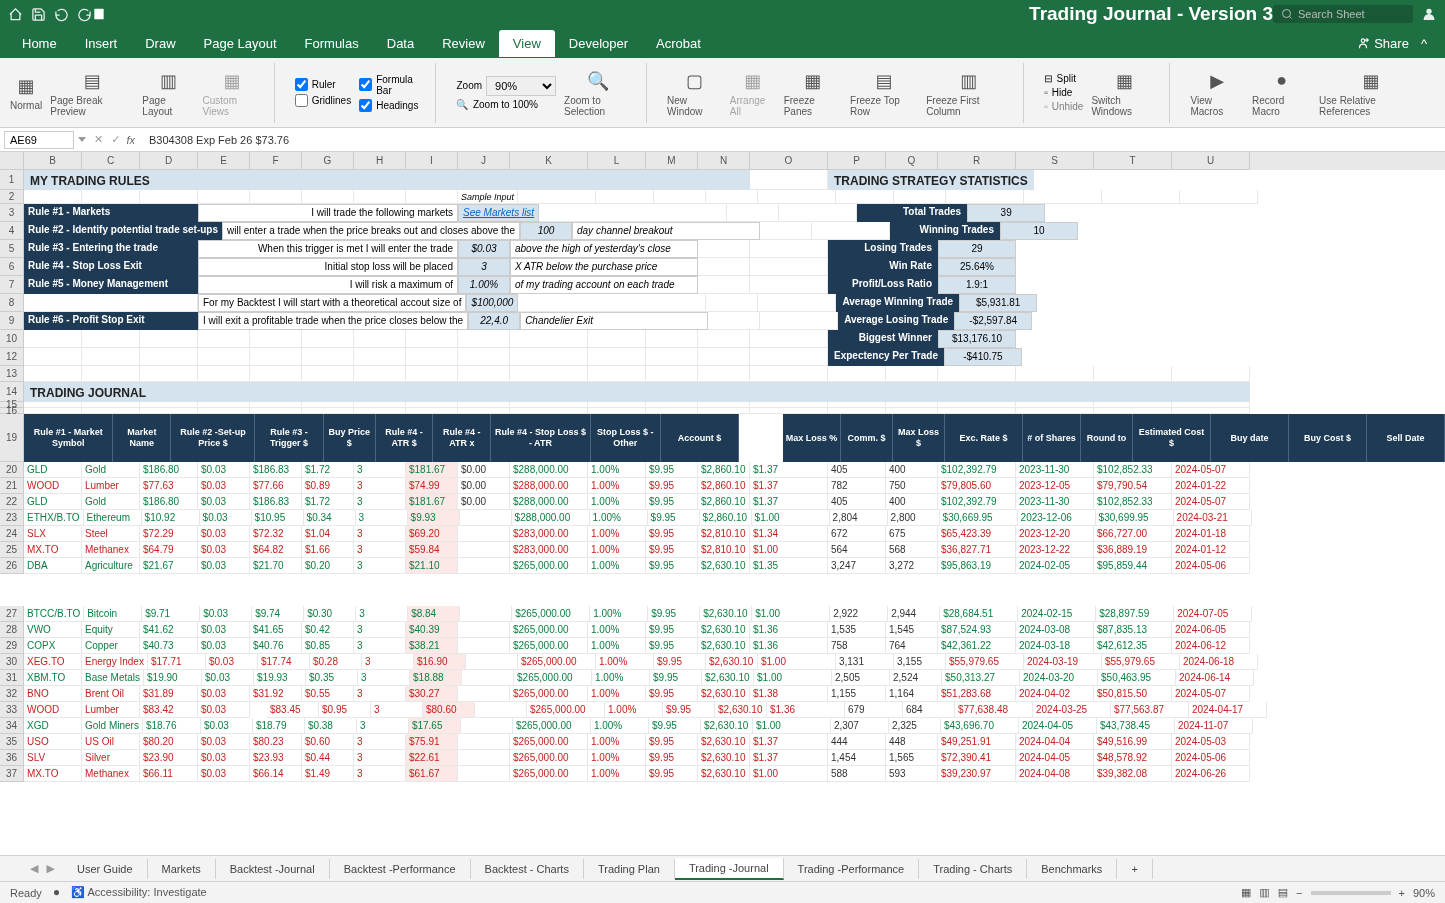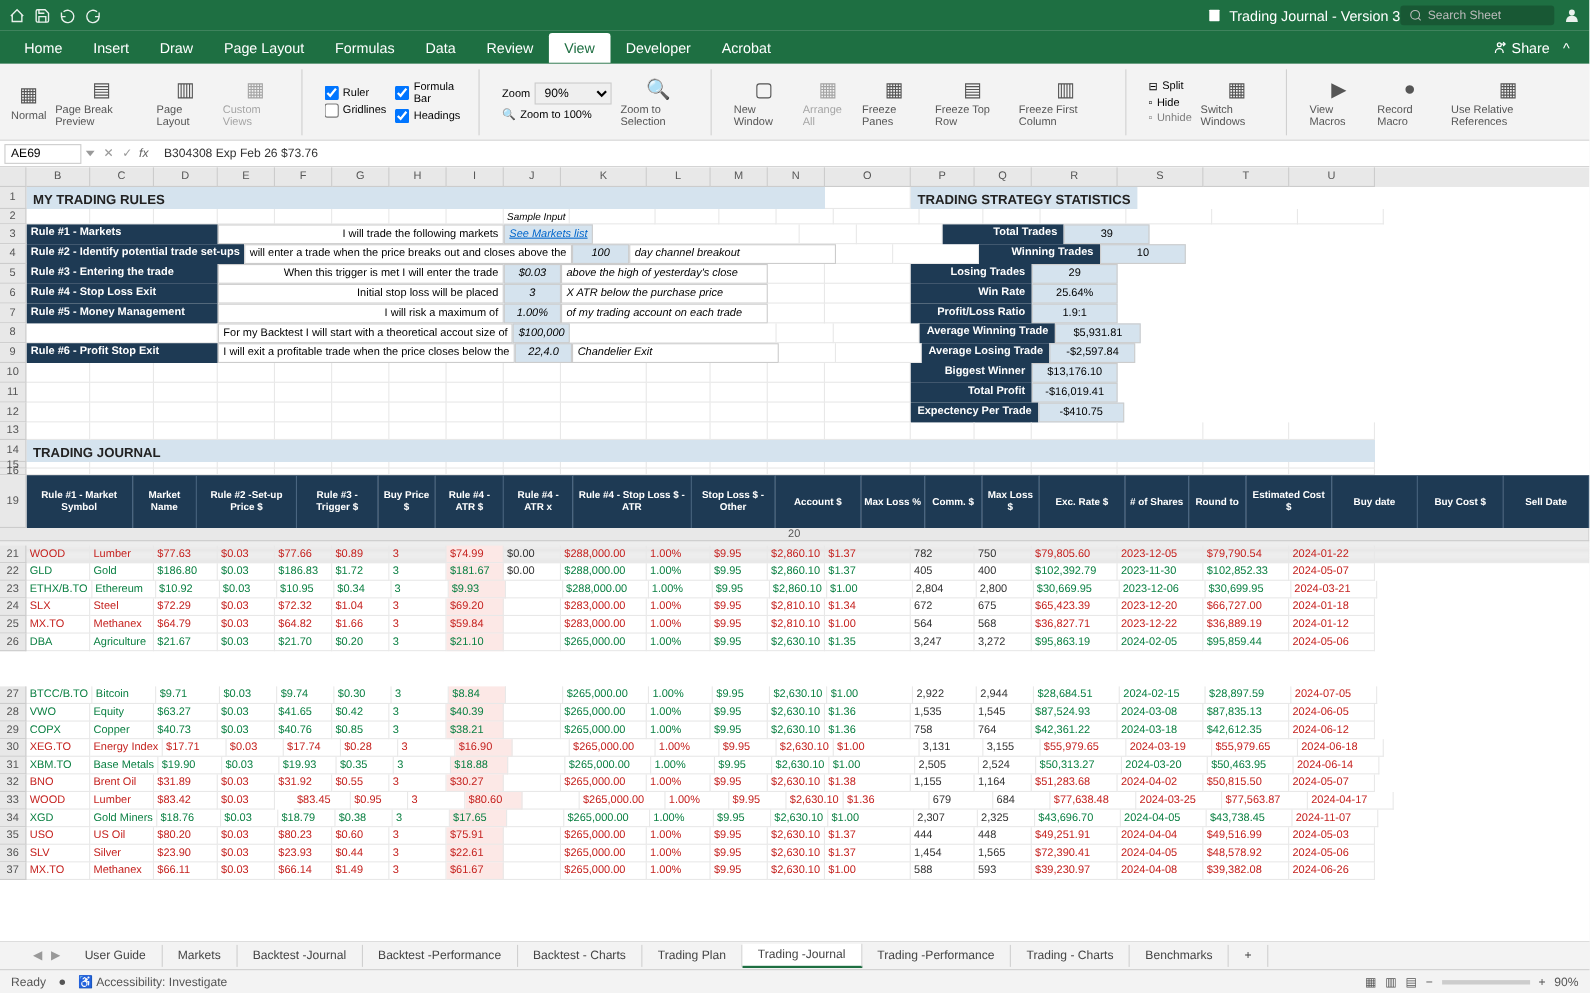--- a/index.html
+++ b/index.html
@@ -1,19 +1,19 @@
 <!DOCTYPE html>
 <html><head>
 <meta charset="utf-8">
 <style>
 *{margin:0;padding:0;box-sizing:border-box;font-family:-apple-system,BlinkMacSystemFont,"Segoe UI",sans-serif}
 body{background:#f5f5f5;font-size:11px;overflow:hidden}
 .title-bar{background:#1e6f42;height:28px;display:flex;align-items:center;color:#fff;padding:0 8px}
 .title-left{display:flex;gap:8px;align-items:center}
-.title-center{flex:1;text-align:center;font-size:13px;font-weight:400;display:flex;align-items:center;justify-content:flex-end;gap:6px}
+.title-center{flex:1;text-align:center;font-size:19px;font-weight:700;display:flex;align-items:center;justify-content:space-between;gap:6px}
 .title-right{display:flex;gap:8px;align-items:center}
 .search-box{background:rgba(0,0,0,0.2);border-radius:3px;padding:3px 8px;display:flex;align-items:center;gap:5px;min-width:140px}
 .search-box input{background:transparent;border:none;color:#fff;outline:none;font-size:11px;width:100px}
 .search-box input::placeholder{color:#bbb}
 .icon-btn{cursor:pointer;opacity:0.9}
 .tabs-bar{background:#1e6f42;display:flex;align-items:center;padding:0 8px;height:30px}
 .tab{color:#fff;padding:6px 14px;cursor:pointer;font-size:13px}
 .tab.active{background:#fff;color:#1e6f42;border-radius:3px 3px 0 0}
 .share-btn{margin-left:auto;color:#fff;padding:4px 10px;display:flex;align-items:center;gap:4px;font-size:13px}
 .ribbon{background:#f3f3f3;border-bottom:1px solid #d0d0d0;height:70px;display:flex;align-items:center;padding:4px 10px;gap:20px}
@@ -379,39 +379,20 @@
         <div class="cell" style="min-width: 52px;"></div>
         <div class="cell" style="min-width: 78px;"></div>
         <div class="cell" style="min-width: 58px;"></div>
         <div class="cell" style="min-width: 52px;"></div>
         <div class="cell" style="min-width: 52px;"></div>
         <div class="cell" style="min-width: 78px;"></div>
         <div class="stat-label" style="min-width: 110px;">Biggest Winner</div>
         <div class="stat-val" style="min-width: 78px;">$13,176.10</div>
       </div>
       <div class="row" style="height: 18px;">
-        <div class="row-header" style="height: 18px;">11</div>
-        <div class="cell" style="min-width: 58px;"></div>
-        <div class="cell" style="min-width: 58px;"></div>
-        <div class="cell" style="min-width: 58px;"></div>
-        <div class="cell" style="min-width: 52px;"></div>
-        <div class="cell" style="min-width: 52px;"></div>
-        <div class="cell" style="min-width: 52px;"></div>
-        <div class="cell" style="min-width: 52px;"></div>
-        <div class="cell" style="min-width: 52px;"></div>
-        <div class="cell" style="min-width: 52px;"></div>
-        <div class="cell" style="min-width: 78px;"></div>
-        <div class="cell" style="min-width: 58px;"></div>
-        <div class="cell" style="min-width: 52px;"></div>
-        <div class="cell" style="min-width: 52px;"></div>
-        <div class="cell" style="min-width: 78px;"></div>
-        <div class="stat-label" style="min-width: 110px;">Total Profit</div>
-        <div class="stat-val" style="min-width: 78px;">-$16,019.41</div>
-      </div>
-      <div class="row" style="height: 18px;">
         <div class="row-header" style="height: 18px;">12</div>
         <div class="cell" style="min-width: 58px;"></div>
         <div class="cell" style="min-width: 58px;"></div>
         <div class="cell" style="min-width: 58px;"></div>
         <div class="cell" style="min-width: 52px;"></div>
         <div class="cell" style="min-width: 52px;"></div>
         <div class="cell" style="min-width: 52px;"></div>
         <div class="cell" style="min-width: 52px;"></div>
         <div class="cell" style="min-width: 52px;"></div>
         <div class="cell" style="min-width: 52px;"></div>
@@ -501,32 +482,32 @@
         <div class="journal-header" style="min-width: 58px;">Rule #1 - Market Symbol</div>
         <div class="journal-header" style="min-width: 58px;">Market Name</div>
         <div class="journal-header" style="min-width: 58px;">Rule #2 -Set-up Price $</div>
         <div class="journal-header" style="min-width: 52px;">Rule #3 - Trigger $</div>
         <div class="journal-header" style="min-width: 52px;">Buy Price $</div>
         <div class="journal-header" style="min-width: 52px;">Rule #4 - ATR $</div>
         <div class="journal-header" style="min-width: 52px;">Rule #4 - ATR x</div>
         <div class="journal-header" style="min-width: 52px;">Rule #4 - Stop Loss $ - ATR</div>
         <div class="journal-header" style="min-width: 52px;">Stop Loss $ -Other</div>
         <div class="journal-header" style="min-width: 78px;">Account $</div>
-        <div class="journal-header" style="min-width: 58px;">Max Loss %</div>
+        <div class="journal-header" style="min-width: 58px; margin-left: 44px;">Max Loss %</div>
         <div class="journal-header" style="min-width: 52px;">Comm. $</div>
         <div class="journal-header" style="min-width: 52px;">Max Loss $</div>
         <div class="journal-header" style="min-width: 78px;">Exc. Rate $</div>
         <div class="journal-header" style="min-width: 58px;"># of Shares</div>
         <div class="journal-header" style="min-width: 52px;">Round to</div>
         <div class="journal-header" style="min-width: 78px;">Estimated Cost $</div>
         <div class="journal-header" style="min-width: 78px;">Buy date</div>
         <div class="journal-header" style="min-width: 78px;">Buy Cost $</div>
         <div class="journal-header" style="min-width: 78px;">Sell Date</div>
       </div>
-      <div class="row" style="height: 16px; flex-direction: column;">
+      <div class="row" style="height: 16px;">
         <div class="row-header" style="height: 16px;">20</div>
         <div class="cell green" style="min-width: 58px; text-align: left;">GLD</div>
         <div class="cell green" style="min-width: 58px; text-align: left;">Gold</div>
         <div class="cell green" style="min-width: 58px; text-align: right;">$186.80</div>
         <div class="cell green" style="min-width: 52px; text-align: right;">$0.03</div>
         <div class="cell green" style="min-width: 52px; text-align: right;">$186.83</div>
         <div class="cell green" style="min-width: 52px; text-align: right;">$1.72</div>
         <div class="cell green" style="min-width: 52px; text-align: right;">3</div>
         <div class="cell green pink-bg" style="min-width: 52px; text-align: right;">$181.67</div>
         <div class="cell dark" style="min-width: 52px; text-align: right;">$0.00</div>
@@ -700,21 +681,21 @@
         <div class="cell dark" style="min-width: 52px; text-align: right;">2,944</div>
         <div class="cell green" style="min-width: 78px; text-align: right;">$28,684.51</div>
         <div class="cell green" style="min-width: 78px; text-align: right;">2024-02-15</div>
         <div class="cell green" style="min-width: 78px; text-align: right;">$28,897.59</div>
         <div class="cell red" style="min-width: 78px; text-align: right;">2024-07-05</div>
       </div>
       <div class="row" style="height: 16px;">
         <div class="row-header" style="height: 16px;">28</div>
         <div class="cell green" style="min-width: 58px; text-align: left;">VWO</div>
         <div class="cell green" style="min-width: 58px; text-align: left;">Equity</div>
-        <div class="cell green" style="min-width: 58px; text-align: right;">$63.27</div>
+        <div class="cell green" style="min-width: 58px; text-align: right;">$41.62</div>
         <div class="cell green" style="min-width: 52px; text-align: right;">$0.03</div>
         <div class="cell green" style="min-width: 52px; text-align: right;">$41.65</div>
         <div class="cell green" style="min-width: 52px; text-align: right;">$0.42</div>
         <div class="cell green" style="min-width: 52px; text-align: right;">3</div>
         <div class="cell green pink-bg" style="min-width: 52px; text-align: right;">$40.39</div>
         <div class="cell dark" style="min-width: 52px; text-align: right;"></div>
         <div class="cell green" style="min-width: 78px; text-align: right;">$265,000.00</div>
         <div class="cell green" style="min-width: 58px; text-align: right;">1.00%</div>
         <div class="cell green" style="min-width: 52px; text-align: right;">$9.95</div>
         <div class="cell green" style="min-width: 52px; text-align: right;">$2,630.10</div>

